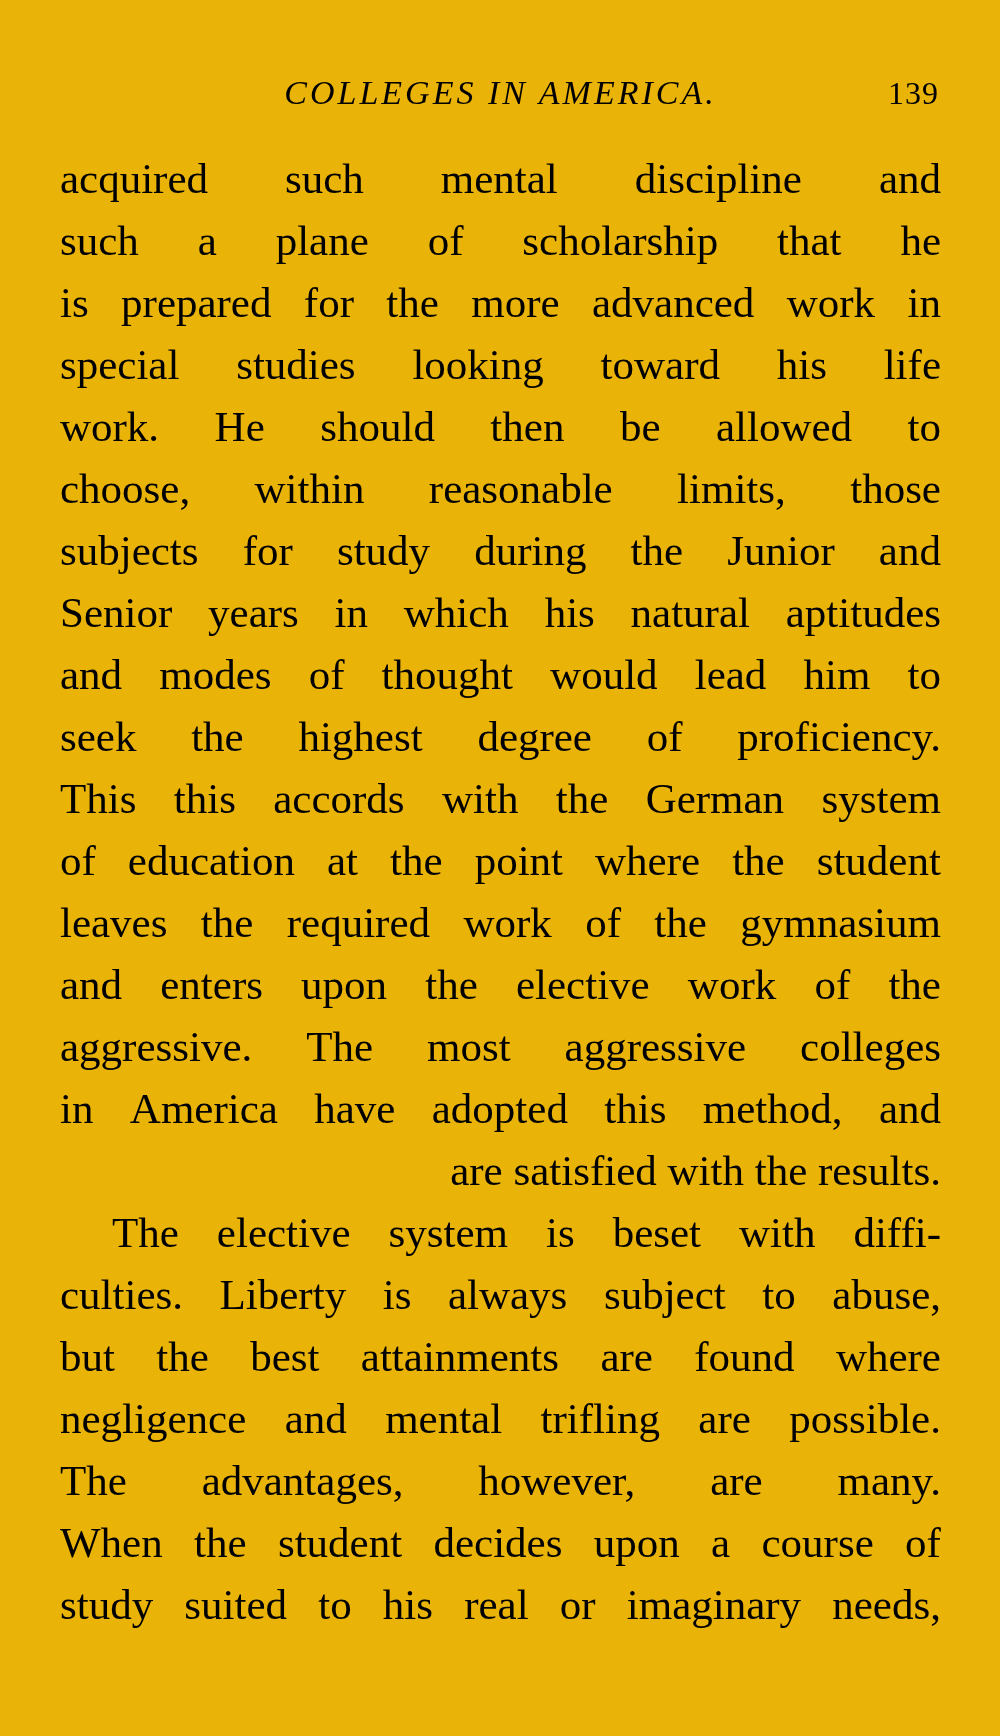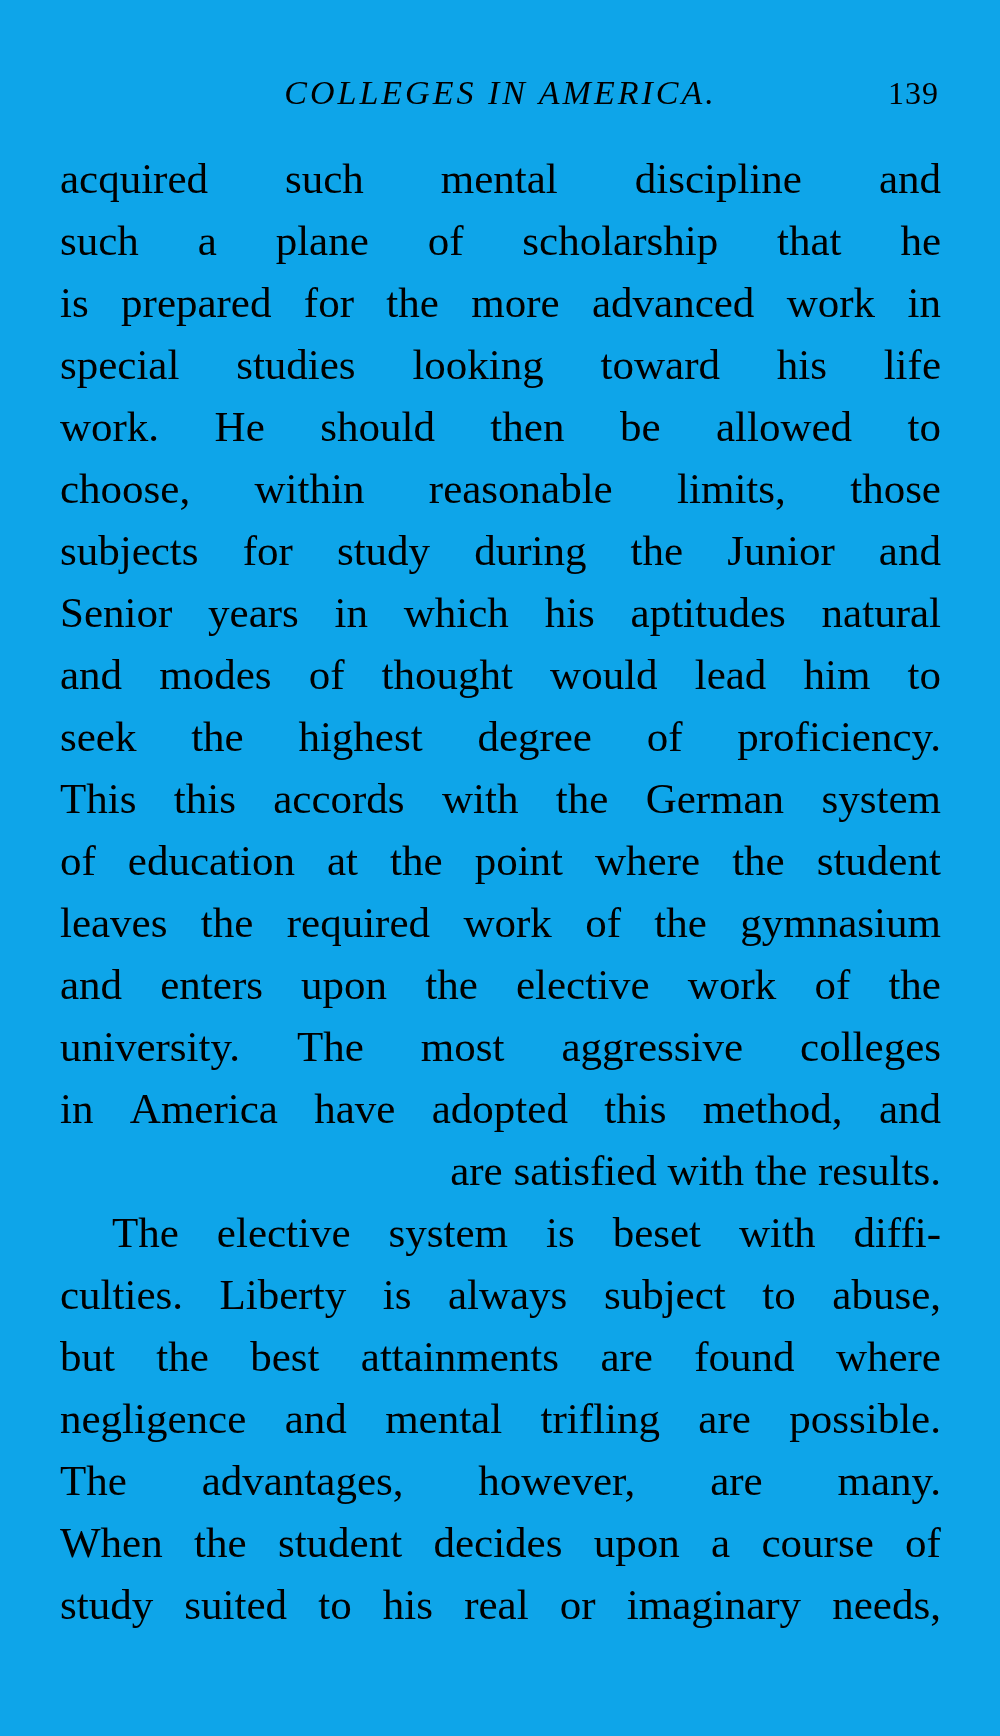--- a/index.html
+++ b/index.html
@@ -3,21 +3,21 @@
 <meta charset="utf-8">
 <style>
   html, body {
     margin: 0;
     padding: 0;
   }
   .page {
     position: relative;
     width: 1000px;
     height: 1736px;
-    background: #0ea5e9;
+    background: #eab308;
     color: #000000;
     font-family: "Liberation Serif", "DejaVu Serif", serif;
     overflow: hidden;
   }
   .running-header {
     position: absolute;
     top: 74px;
     left: 60px;
     right: 59px;
     height: 46px;
@@ -131,22 +131,22 @@
         <span>the</span>
         <span>Junior</span>
         <span>and</span>
       </div>
       <div class="line j">
         <span>Senior</span>
         <span>years</span>
         <span>in</span>
         <span>which</span>
         <span>his</span>
+        <span>natural</span>
         <span>aptitudes</span>
-        <span>natural</span>
       </div>
       <div class="line j">
         <span>and</span>
         <span>modes</span>
         <span>of</span>
         <span>thought</span>
         <span>would</span>
         <span>lead</span>
         <span>him</span>
         <span>to</span>
@@ -191,21 +191,21 @@
         <span>and</span>
         <span>enters</span>
         <span>upon</span>
         <span>the</span>
         <span>elective</span>
         <span>work</span>
         <span>of</span>
         <span>the</span>
       </div>
       <div class="line j">
-        <span>university.</span>
+        <span>aggressive.</span>
         <span>The</span>
         <span>most</span>
         <span>aggressive</span>
         <span>colleges</span>
       </div>
       <div class="line j">
         <span>in</span>
         <span>America</span>
         <span>have</span>
         <span>adopted</span>

